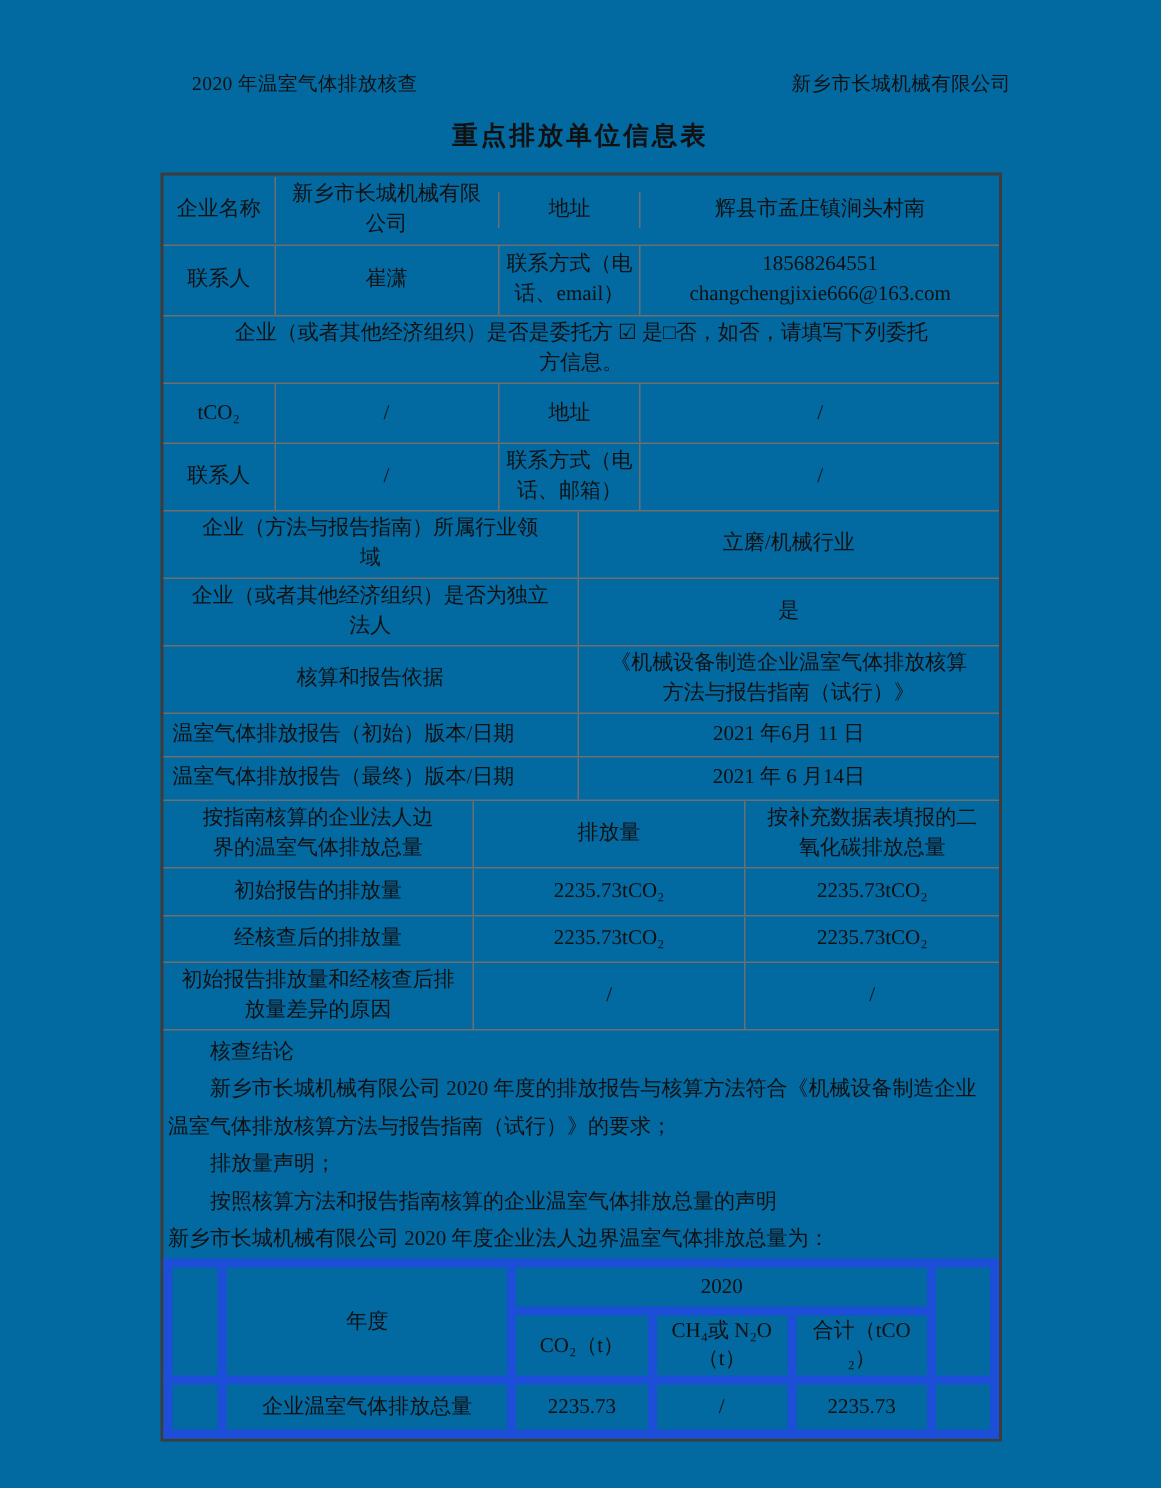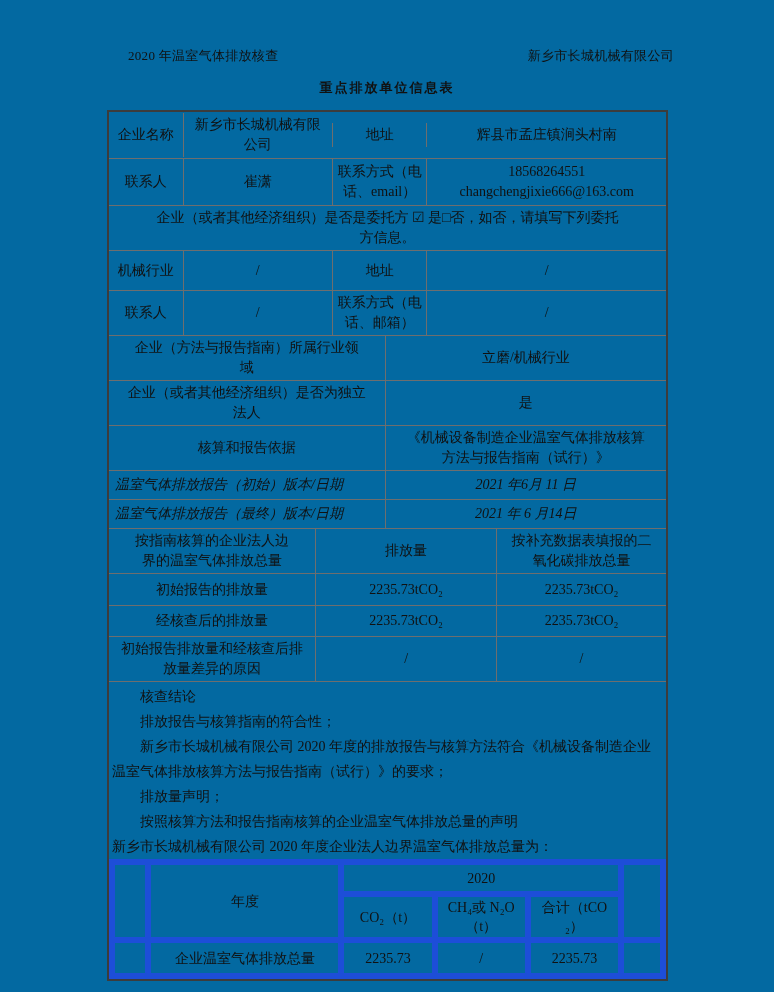--- a/index.html
+++ b/index.html
@@ -13,21 +13,21 @@
     box-sizing:border-box;
   }
   .doc-header{
     display:flex;justify-content:space-between;
     padding:47px 100px 0 128px;
     font-size:13px;letter-spacing:.3px;
   }
   .doc-title{
     margin:14px 0 0 0;
     text-align:center;
-    font-size:13px;font-weight:bold;letter-spacing:2px;
+    font-size:17px;font-weight:bold;letter-spacing:2px;
   }
   .otable{
     margin:13px 0 0 107px;
     width:561px;
     border:2px solid #3c3c3c;
     box-sizing:border-box;
     font-size:14px;
   }
   .tr{display:flex;border-top:1.4px solid #6e6e6e;box-sizing:border-box;}
   .tr:first-child{border-top:none;align-items:center;}
@@ -49,21 +49,21 @@
   .c4 .td:nth-child(4){width:43%;}
   .c2 .td:nth-child(1){width:49.5%;}
   .c2 .td:nth-child(2){width:50.5%;}
   .c3 .td:nth-child(1){width:37%;}
   .c3 .td:nth-child(2){width:32.5%;}
   .c3 .td:nth-child(3){width:30.5%;}
   .full .td{width:100%;}
   .tl{justify-content:flex-start;text-align:left;padding-left:6px;}
   
   .h48{min-height:46px;} .h49{min-height:47px;} .h43{min-height:42px;}
-  .h42{min-height:40px;} .h41{min-height:39px;} .h30{min-height:29px;font-style:italic;}
+  .h42{min-height:40px;} .h41{min-height:39px;} .h30{min-height:29px;}
   .h33{min-height:32px;} .h32{min-height:31px;}
   
   .concl{display:block;padding:0;text-align:left;}
   .concl-text{padding:2px 3px 0 3px;min-height:150px;box-sizing:border-box;}
   .concl-text p{margin:0;line-height:25px;text-indent:2em;word-break:break-all;}
   .concl-text p.noindent{text-indent:0;}
   
   table.inner{
     width:100%;border-collapse:collapse;table-layout:fixed;
     font-size:14px;
@@ -114,21 +114,21 @@
       <div class="td pre">18568264551
 changchengjixie666@163.com</div>
     </div>
 
     <div class="tr full h43">
       <div class="td pre">企业（或者其他经济组织）是否是委托方 ☑ 是□否，如否，请填写下列委托
 方信息。</div>
     </div>
 
     <div class="tr c4 h42">
-      <div class="td">机械行业</div>
+      <div class="td">tCO₂</div>
       <div class="td">/</div>
       <div class="td">地址</div>
       <div class="td">/</div>
     </div>
 
     <div class="tr c4 h41">
       <div class="td">联系人</div>
       <div class="td">/</div>
       <div class="td pre">联系方式（电
 话、邮箱）</div>
@@ -187,21 +187,20 @@
       <div class="td pre">初始报告排放量和经核查后排
 放量差异的原因</div>
       <div class="td">/</div>
       <div class="td">/</div>
     </div>
 
     <div class="tr full">
       <div class="td concl">
         <div class="concl-text">
           <p>核查结论</p>
-          <p>排放报告与核算指南的符合性；</p>
           <p>新乡市长城机械有限公司 2020 年度的排放报告与核算方法符合《机械设备制造企业温室气体排放核算方法与报告指南（试行）》的要求；</p>
           <p>排放量声明；</p>
           <p>按照核算方法和报告指南核算的企业温室气体排放总量的声明</p>
           <p class="noindent">新乡市长城机械有限公司 2020 年度企业法人边界温室气体排放总量为：</p>
         </div>
 
         <table class="inner">
           <tbody>
               <tr class="ih25">
             <td class="iw-edge" rowspan="2"></td>

